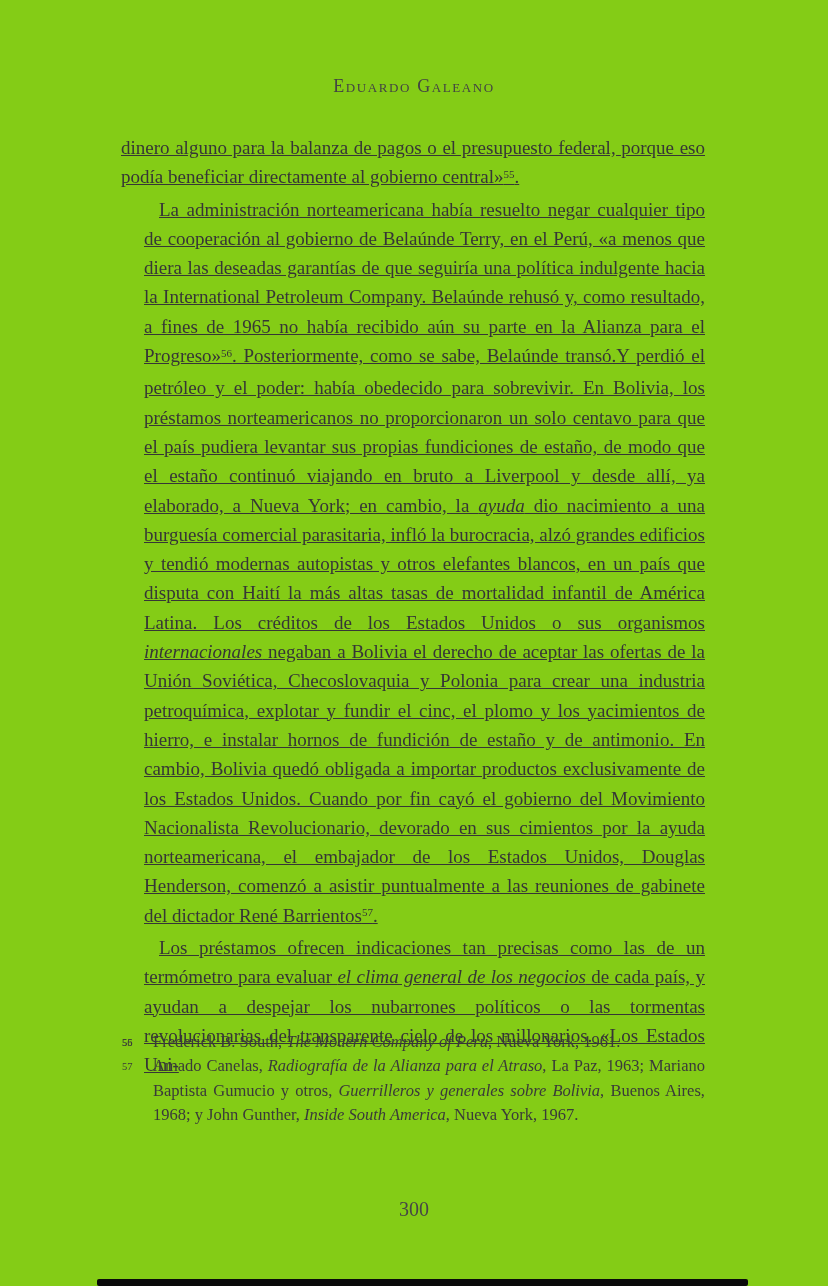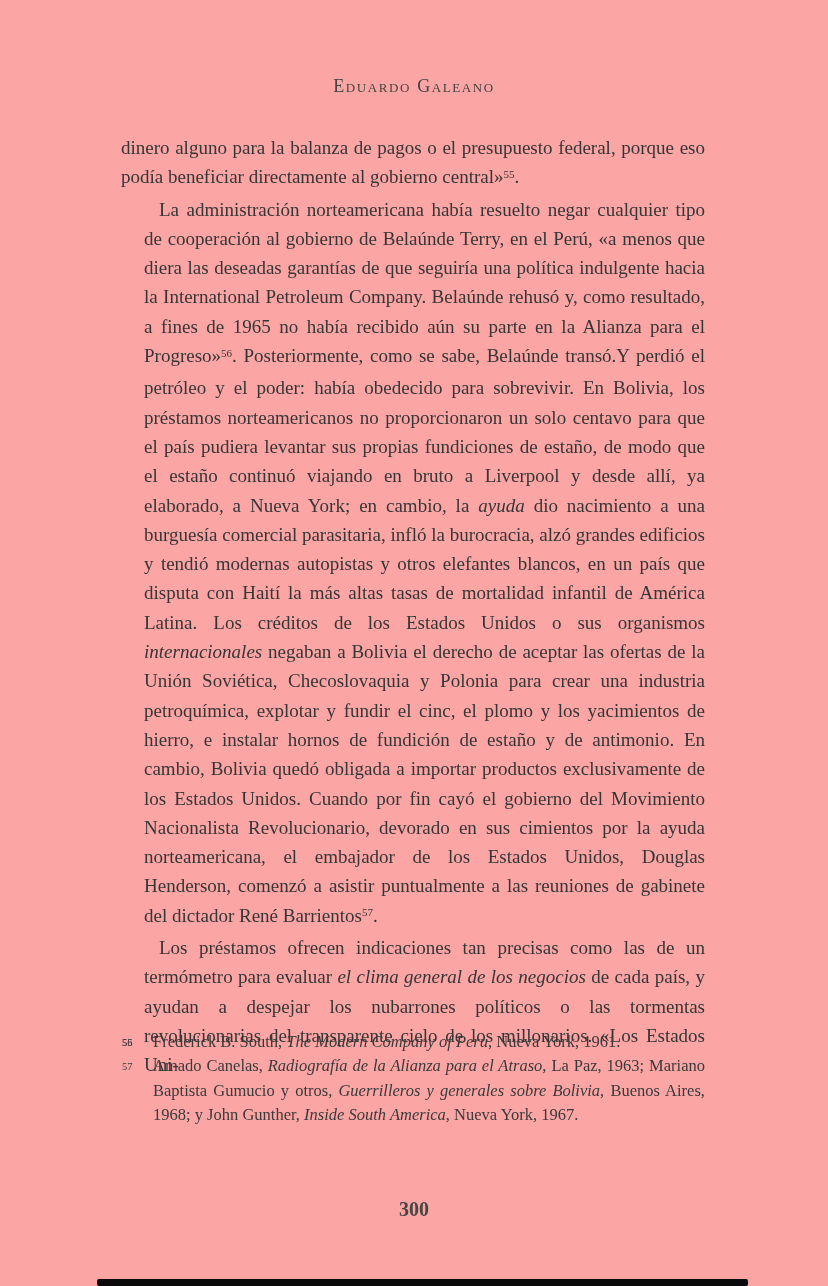--- a/index.html
+++ b/index.html
@@ -1,20 +1,20 @@
 <!DOCTYPE html>
 <html lang="es"><head>
 <meta charset="utf-8">
 <style>
   html, body { margin: 0; padding: 0; background: #ffffff; }
   .page {
     position: relative;
     width: 828px;
     height: 1286px;
-    background: #fca5a5;
+    background: #84cc16;
     font-family: "Liberation Serif", "DejaVu Serif", serif;
     color: #363636;
     overflow: hidden;
   }
   .running-header {
     position: absolute;
     top: 76px;
     left: 0;
     width: 100%;
     text-align: center;
@@ -25,20 +25,21 @@
   }
   .body-text {
     position: absolute;
     top: 133px;
     left: 121px;
     width: 584px;
     font-size: 19px;
     line-height: 29.3px;
     text-align: justify;
     color: #363636;
+    text-decoration: underline;
   }
   .body-text p { margin: 0; }
   .body-text p.indent { text-indent: 15px; margin-left: 23px; }
   .it { font-style: italic; }
   sup.fnref {
     font-size: 0.58em;
     vertical-align: baseline;
     position: relative;
     top: -0.5em;
     letter-spacing: 0;
@@ -62,21 +63,20 @@
     color: #3a3a3a;
   }
   .page-number {
     position: absolute;
     top: 1198px;
     left: 0;
     width: 100%;
     text-align: center;
     font-size: 20px;
     color: #464646;
-    font-weight: bold;
   }
   .scan-bar {
     position: absolute;
     left: 97px;
     bottom: 0;
     width: 651px;
     height: 7px;
     background: #0a0a0a;
     border-radius: 2px;
   }

